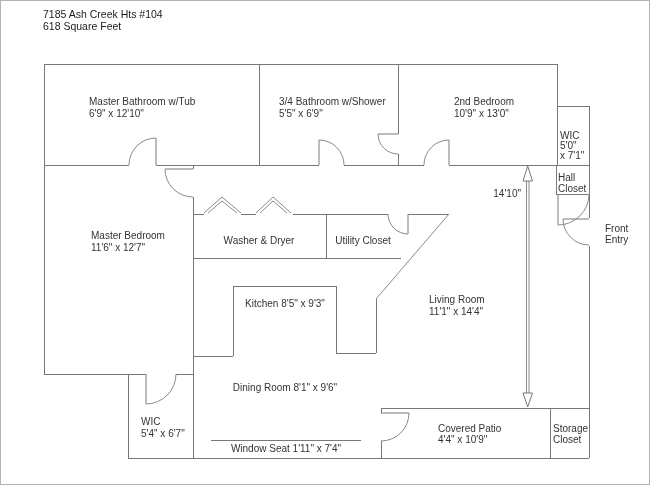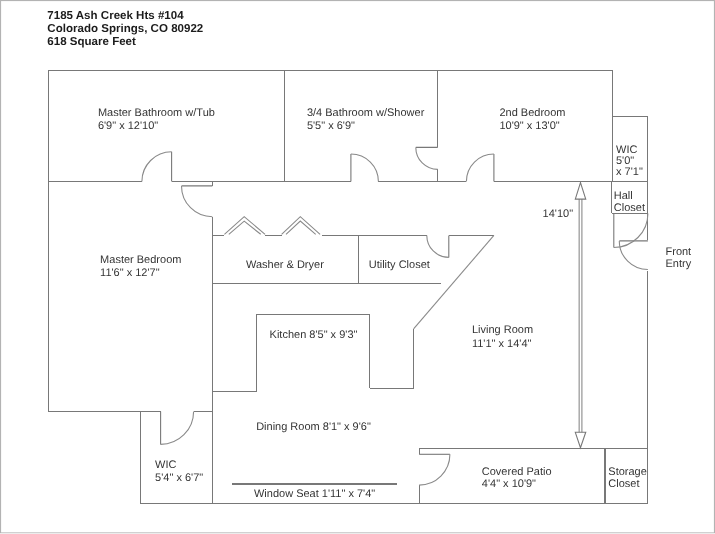--- a/index.html
+++ b/index.html
@@ -3,37 +3,36 @@
 <meta charset="utf-8">
 <style>
   html,body{margin:0;padding:0;background:#fff;}
   #stage{
     position:relative;width:650px;height:485px;box-sizing:border-box;
     background:#fff;border:1px solid #b3b3b3;overflow:hidden;
     font-family:"Liberation Sans","DejaVu Sans",sans-serif;
   }
   #header{
     position:absolute;left:42px;top:8px;
-    font-size:10.5px;line-height:11.8px;color:#1c1c1c;white-space:nowrap;font-weight:bold;
+    font-size:10.5px;line-height:11.8px;color:#1c1c1c;white-space:nowrap;
   }
   svg{position:absolute;left:0;top:0;display:block;}
   .wall{stroke:#787878;stroke-width:1;fill:none;}
   .crisp{shape-rendering:crispEdges;}
   .arc{stroke:#8a8a8a;stroke-width:1;fill:none;}
   .lbl{font-family:"Liberation Sans","DejaVu Sans",sans-serif;font-size:10px;fill:#333;}
   .arrowhead{fill:#ffffff;stroke:#787878;stroke-width:1;}
 </style>
 </head>
 <body>
 
 <div id="stage">
 
   <div id="header">
     <div>7185 Ash Creek Hts #104</div>
-    <div>Colorado Springs, CO 80922</div>
     <div>618 Square Feet</div>
   </div>
 
   <svg width="650" height="485" viewBox="0 0 650 485">
 
     <g class="wall crisp">
 
       <line x1="43" y1="63" x2="556" y2="63"></line>
       <line x1="43" y1="63" x2="43" y2="373"></line>
       <line x1="556" y1="63" x2="556" y2="164"></line>

